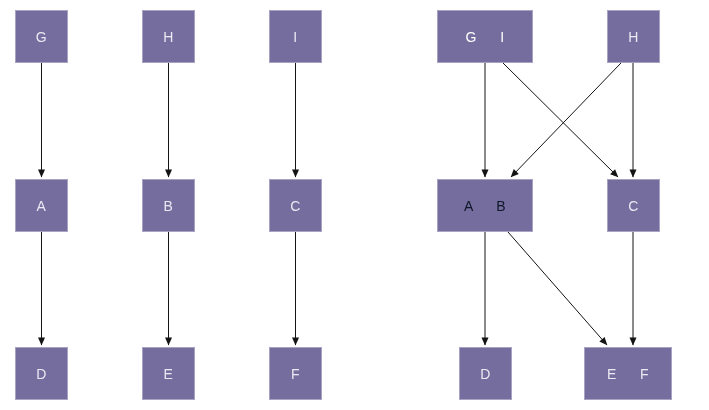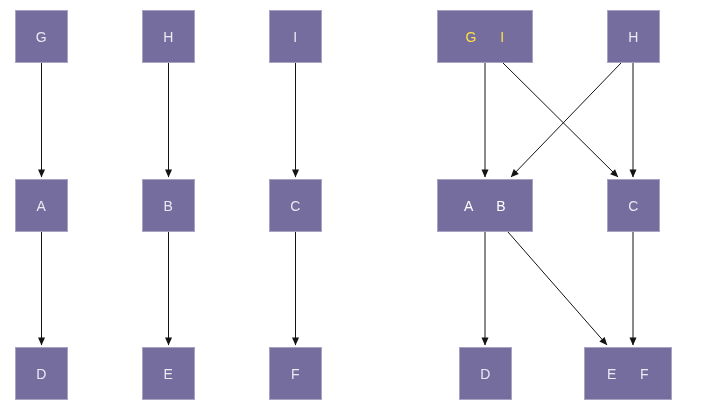--- a/index.html
+++ b/index.html
@@ -63,20 +63,20 @@
   <div>
       <div class="node" style="left: 15px; top: 10px; width: 53px; height: 53px; background: rgb(116, 109, 157); border: 1px solid rgb(169, 163, 195); color: rgb(235, 233, 243);">G</div>
       <div class="node" style="left: 142px; top: 10px; width: 53px; height: 53px; background: rgb(116, 109, 157); border: 1px solid rgb(169, 163, 195); color: rgb(235, 233, 243);">H</div>
       <div class="node" style="left: 269px; top: 10px; width: 53px; height: 53px; background: rgb(116, 109, 157); border: 1px solid rgb(169, 163, 195); color: rgb(235, 233, 243);">I</div>
       <div class="node" style="left: 15px; top: 179px; width: 53px; height: 53px; background: rgb(116, 109, 157); border: 1px solid rgb(169, 163, 195); color: rgb(235, 233, 243);">A</div>
       <div class="node" style="left: 142px; top: 179px; width: 53px; height: 53px; background: rgb(116, 109, 157); border: 1px solid rgb(169, 163, 195); color: rgb(235, 233, 243);">B</div>
       <div class="node" style="left: 269px; top: 179px; width: 53px; height: 53px; background: rgb(116, 109, 157); border: 1px solid rgb(169, 163, 195); color: rgb(235, 233, 243);">C</div>
       <div class="node" style="left: 15px; top: 347px; width: 53px; height: 53px; background: rgb(116, 109, 157); border: 1px solid rgb(169, 163, 195); color: rgb(235, 233, 243);">D</div>
       <div class="node" style="left: 142px; top: 347px; width: 53px; height: 53px; background: rgb(116, 109, 157); border: 1px solid rgb(169, 163, 195); color: rgb(235, 233, 243);">E</div>
       <div class="node" style="left: 269px; top: 347px; width: 53px; height: 53px; background: rgb(116, 109, 157); border: 1px solid rgb(169, 163, 195); color: rgb(235, 233, 243);">F</div>
-      <div class="node" style="left: 437px; top: 10px; width: 96px; height: 53px; background: rgb(116, 109, 157); border: 1px solid rgb(169, 163, 195); color: #fde047;">G I</div>
+      <div class="node" style="left: 437px; top: 10px; width: 96px; height: 53px; background: rgb(116, 109, 157); border: 1px solid rgb(169, 163, 195); color: #ffffff;">G I</div>
       <div class="node" style="left: 607px; top: 10px; width: 53px; height: 53px; background: rgb(116, 109, 157); border: 1px solid rgb(169, 163, 195); color: rgb(235, 233, 243);">H</div>
-      <div class="node" style="left: 437px; top: 179px; width: 96px; height: 53px; background: rgb(116, 109, 157); border: 1px solid rgb(169, 163, 195); color: #ffffff;">A B</div>
+      <div class="node" style="left: 437px; top: 179px; width: 96px; height: 53px; background: rgb(116, 109, 157); border: 1px solid rgb(169, 163, 195); color: #0f172a;">A B</div>
       <div class="node" style="left: 607px; top: 179px; width: 53px; height: 53px; background: rgb(116, 109, 157); border: 1px solid rgb(169, 163, 195); color: rgb(235, 233, 243);">C</div>
       <div class="node" style="left: 459px; top: 347px; width: 53px; height: 53px; background: rgb(116, 109, 157); border: 1px solid rgb(169, 163, 195); color: rgb(235, 233, 243);">D</div>
       <div class="node" style="left: 584px; top: 347px; width: 88px; height: 53px; background: rgb(116, 109, 157); border: 1px solid rgb(169, 163, 195); color: rgb(235, 233, 243);">E F</div>
     </div>
 </div>
 
 </body></html>

